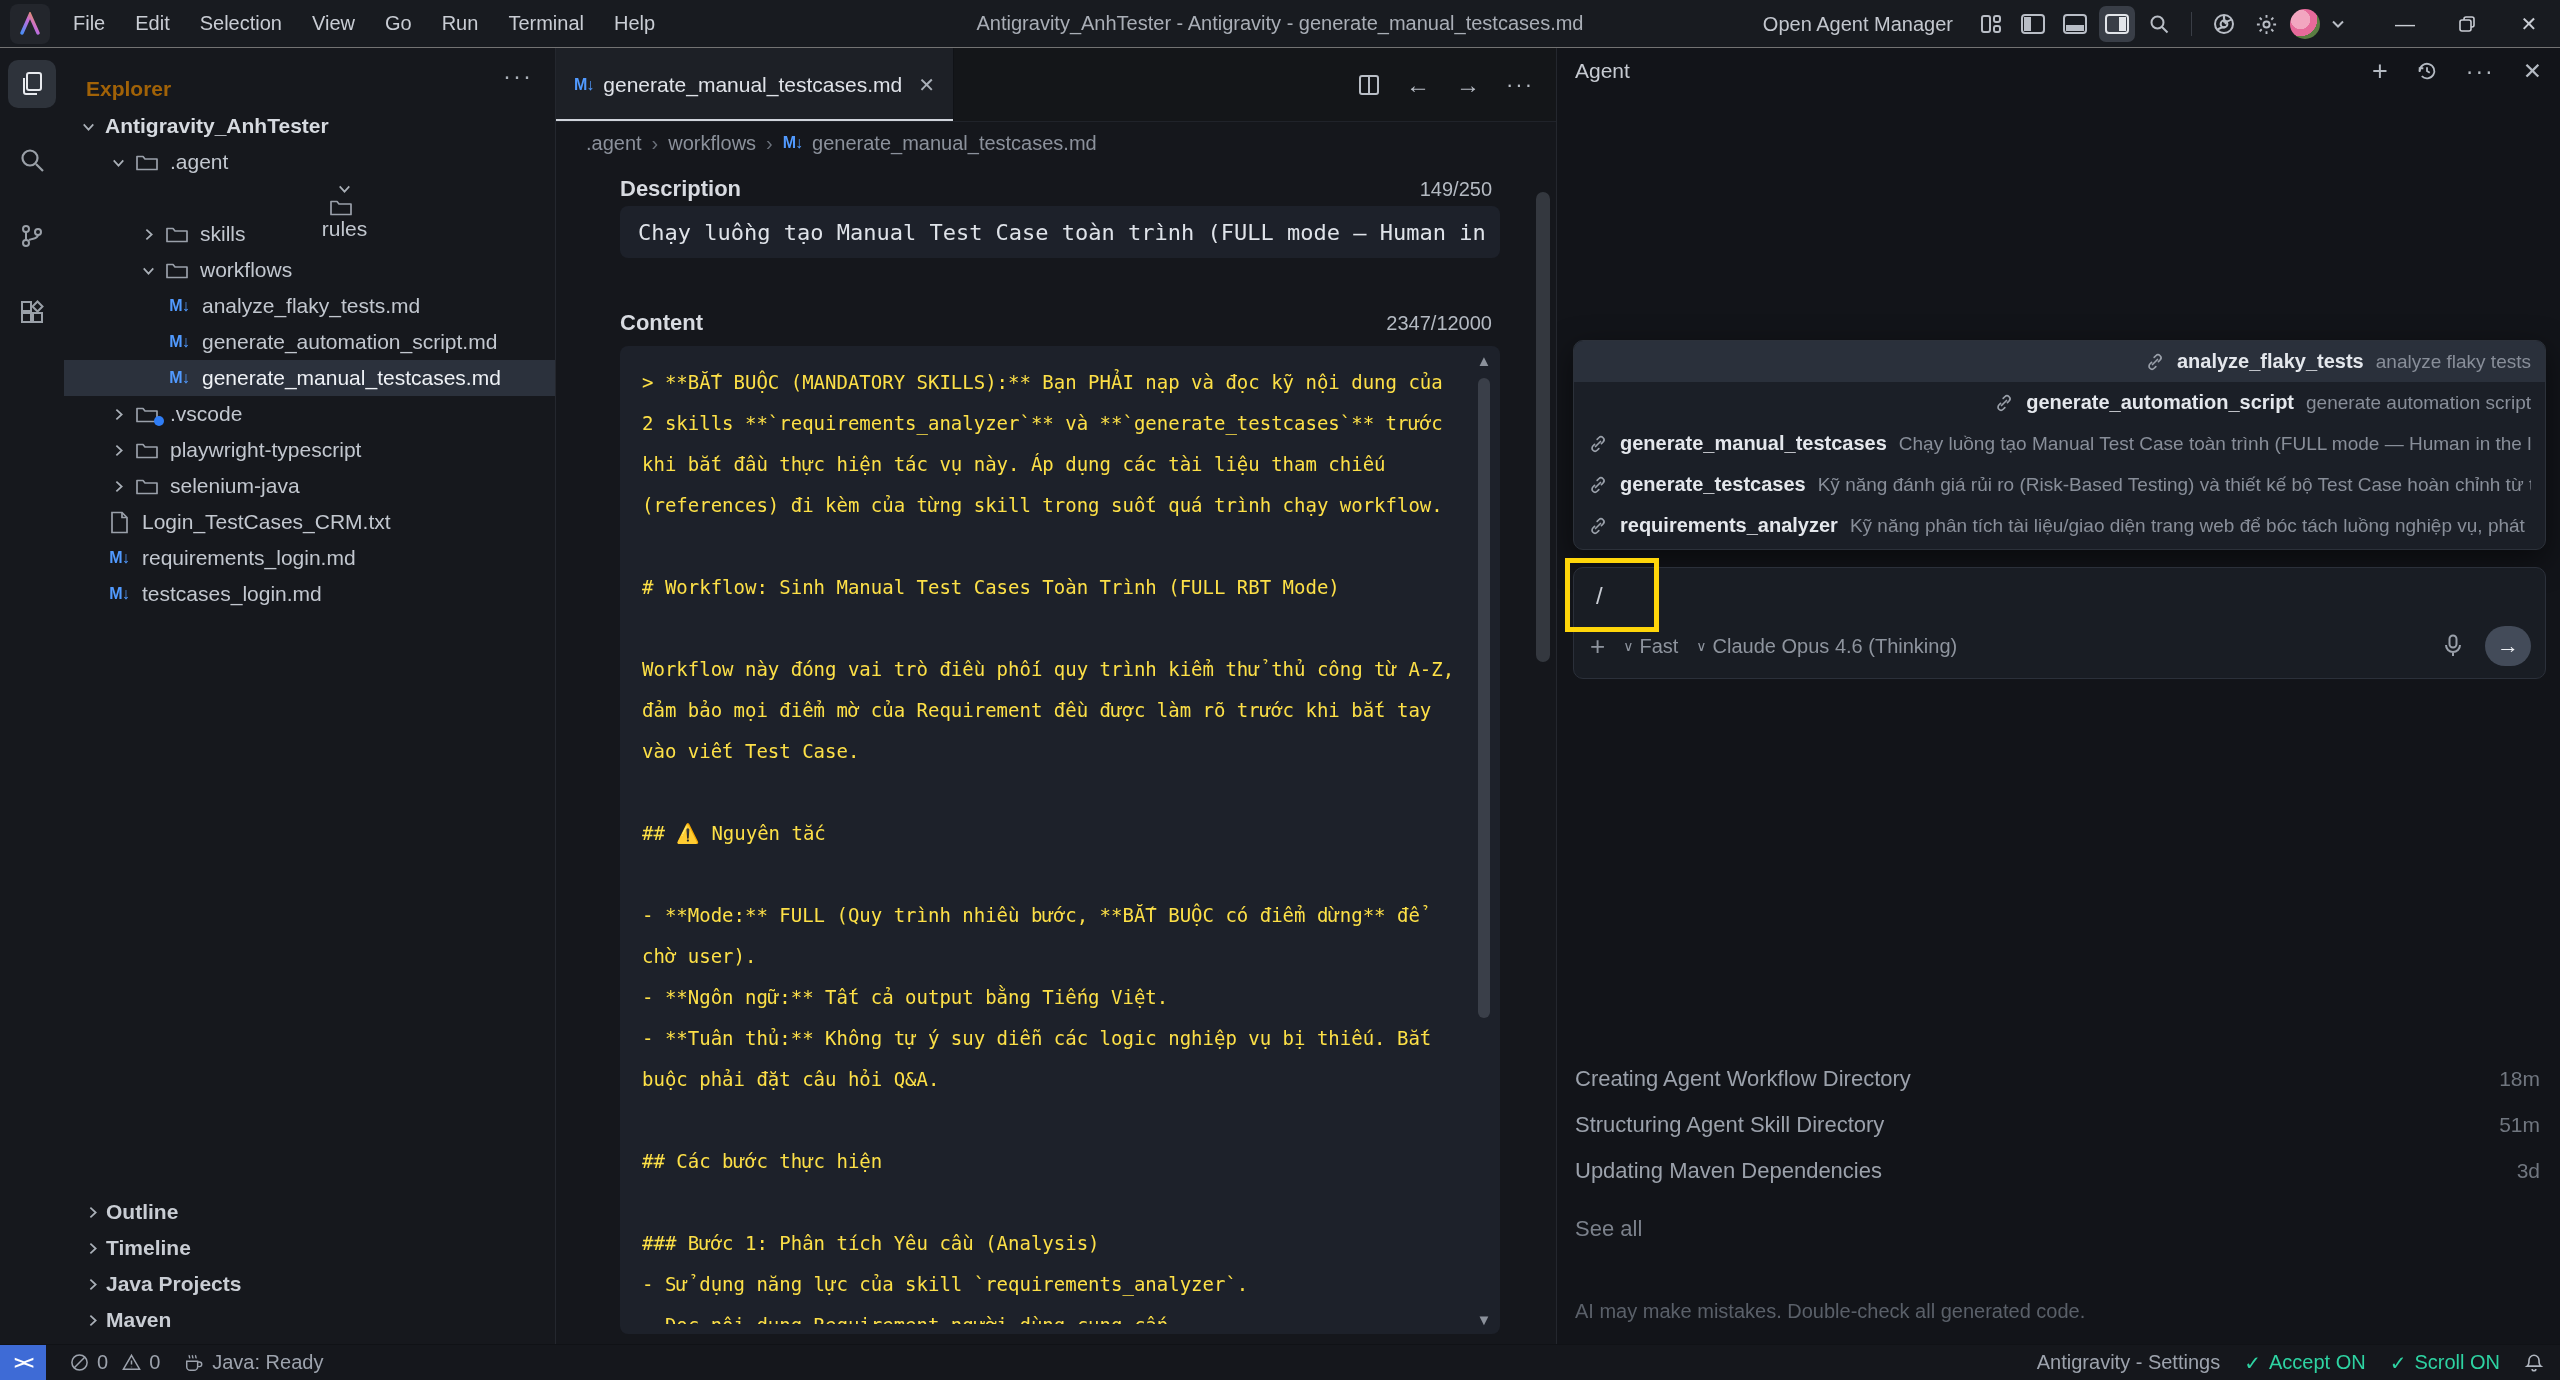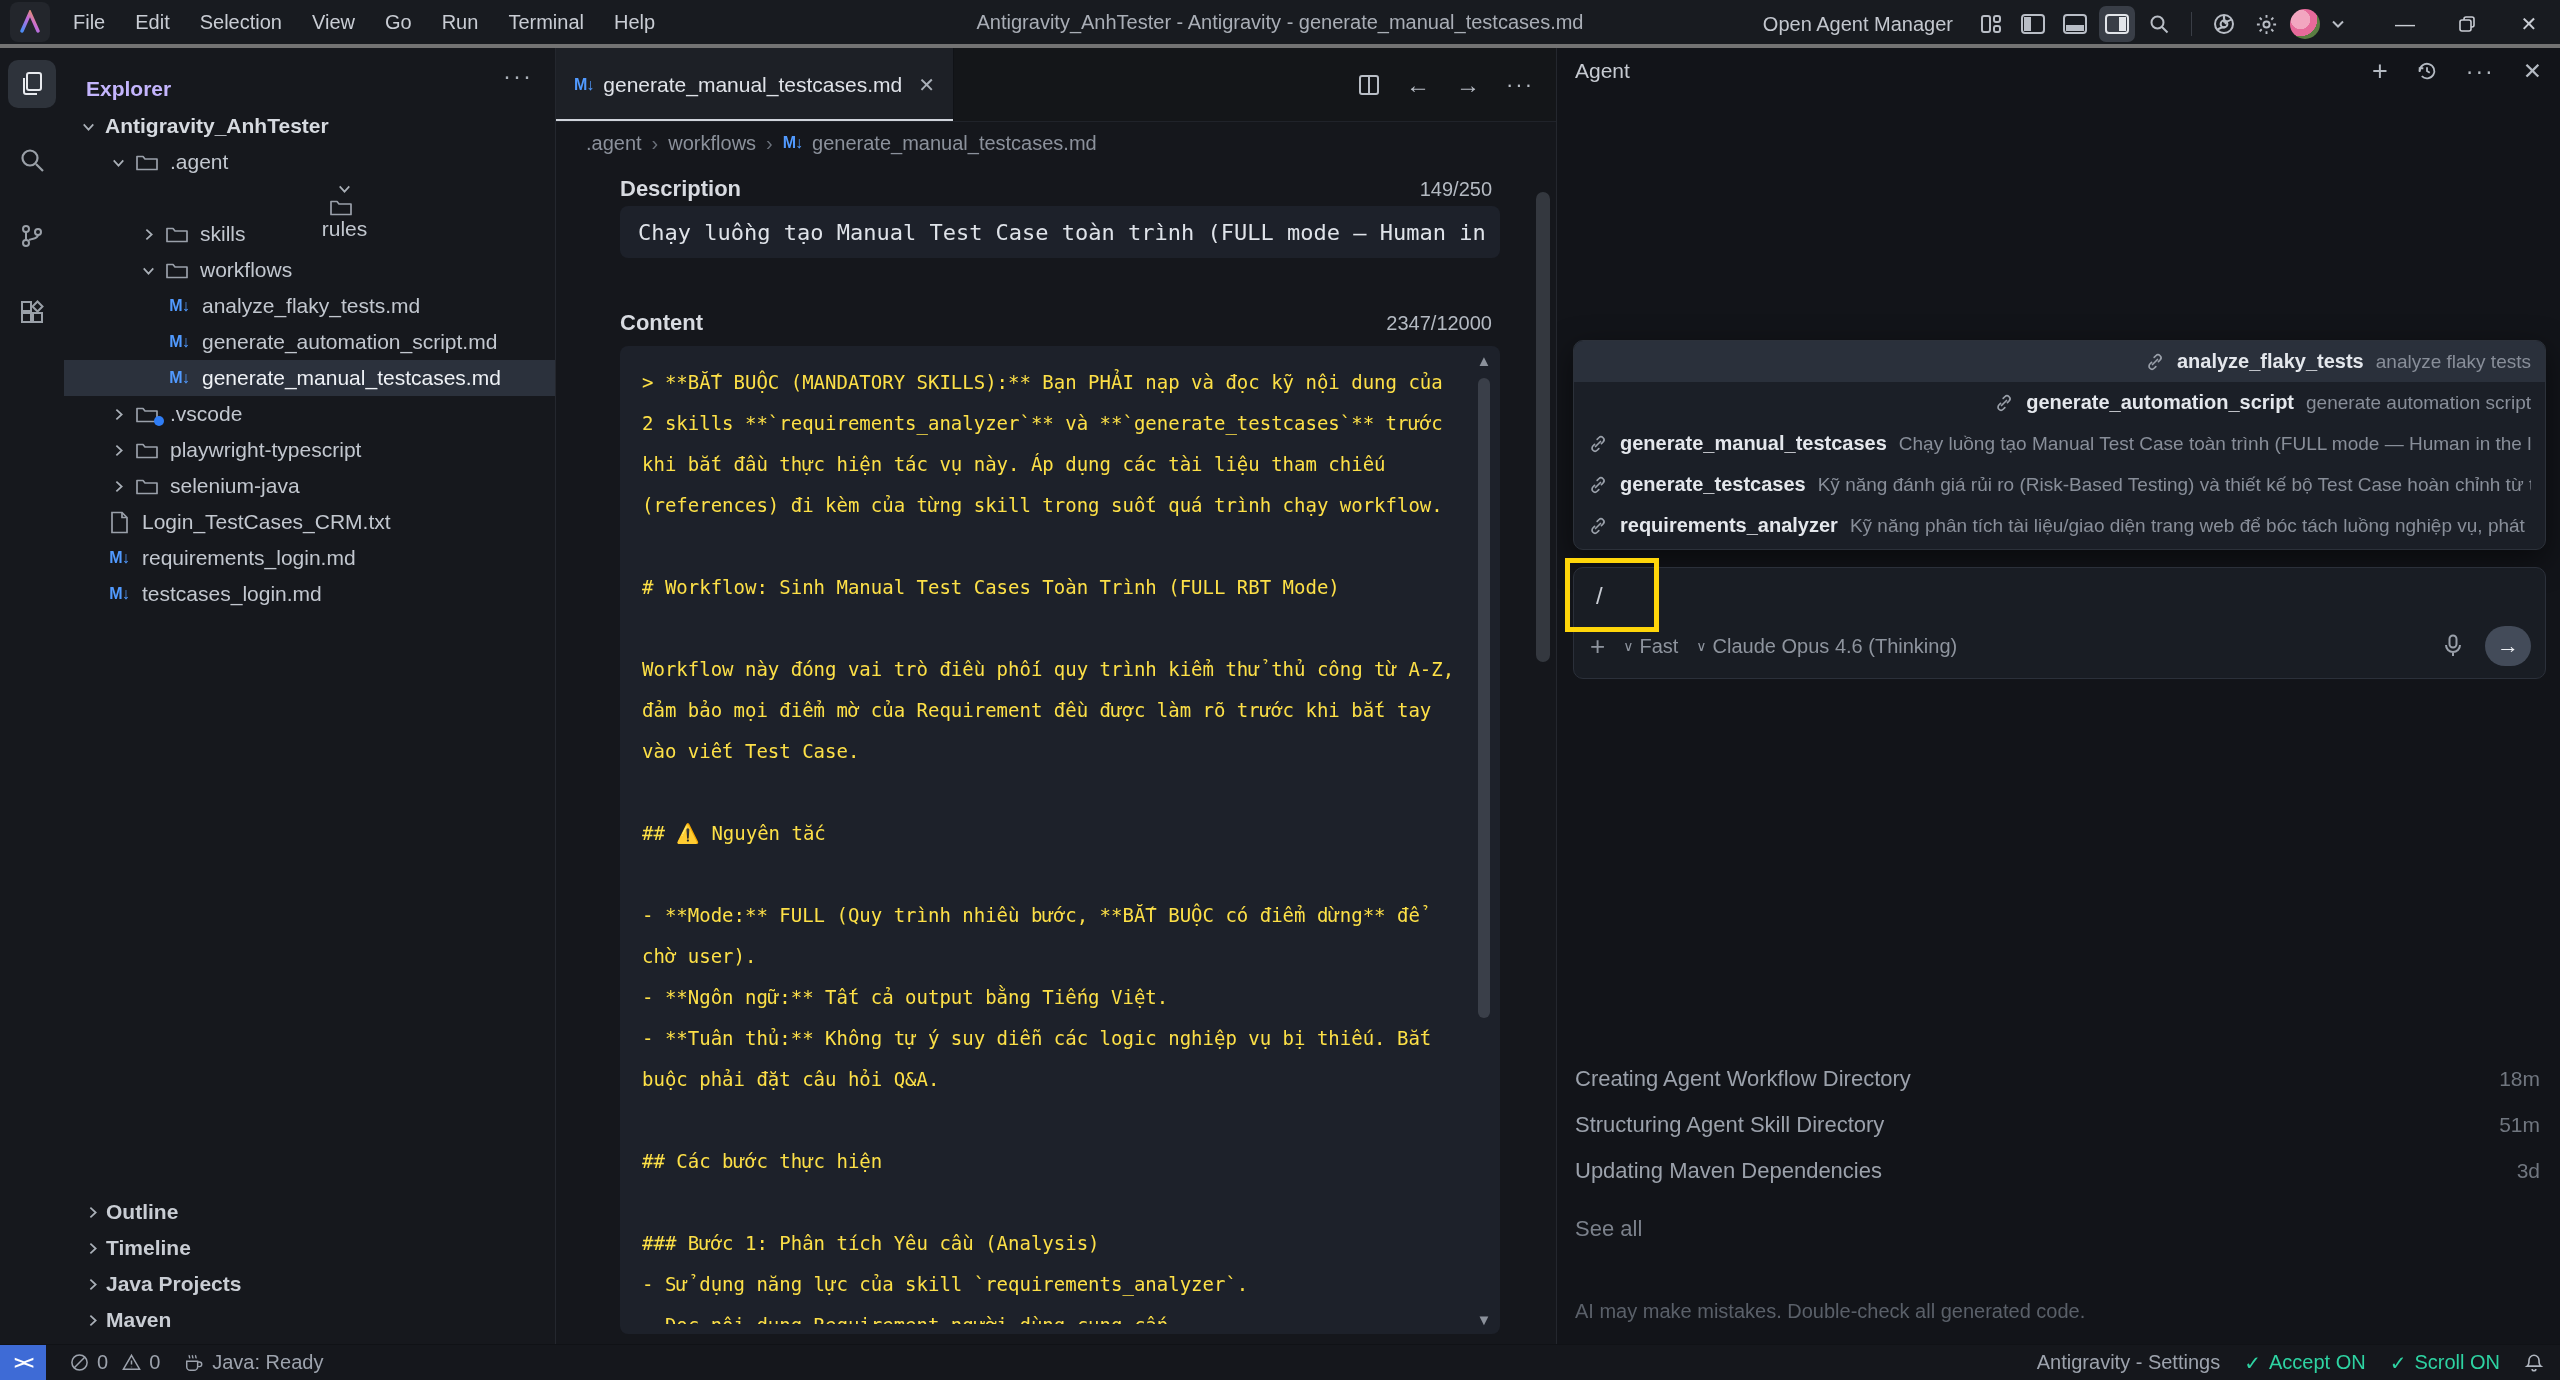--- a/index.html
+++ b/index.html
@@ -2,21 +2,21 @@
 <html style="--mdBlue: #519aff; --yellow: #ffd60a; --green: #2ed3a2; --remoteBlue: #3e6bd6; --accent: #4b8bf5; --warnOrange: #e8a33d;"><head>
 <meta charset="utf-8">
 <style>
   * { margin:0; padding:0; box-sizing:border-box; }
   html,body { width:2560px; height:1380px; background:#101216; overflow:hidden;
     font-family:"Liberation Sans", sans-serif; -webkit-font-smoothing:antialiased; }
   .app { position:relative; width:2560px; height:1380px; background:#15171c; overflow:hidden; }
 
   
   .titlebar { position:absolute; top:0; left:0; right:0; height:48px; background:#181b20;
-    display:flex; align-items:center; color:#c9cdd4; font-size:20px; border-bottom:4px solid #737373; }
+    display:flex; align-items:center; color:#c9cdd4; font-size:20px; border-bottom:1px solid #737373; }
   .logo { width:40px; height:40px; margin:0 8px 0 10px; border-radius:8px; background:#23262c;
     display:flex; align-items:center; justify-content:center; }
   .menus { display:flex; }
   .menu-item { padding:0 15px; height:48px; display:flex; align-items:center; cursor:default; }
   .tb-title { position:absolute; left:50%; transform:translateX(-50%); color:#a9aeb6; font-size:20px; white-space:nowrap; }
   .tb-right { position:absolute; right:0; top:0; height:48px; display:flex; align-items:center; gap:6px; }
   .open-agent { color:#c3c7ce; margin-right:14px; font-size:20px; }
   .tb-icon { width:36px; height:36px; display:flex; align-items:center; justify-content:center;
     color:#b9bec6; border-radius:7px; }
   .tb-icon.active { background:#393e47; }
@@ -30,21 +30,21 @@
   .main { position:absolute; top:48px; left:0; right:0; bottom:36px; display:flex; }
 
   .activitybar { width:64px; background:#16181d; display:flex; flex-direction:column; align-items:center;
     padding-top:12px; gap:28px; flex:none; }
   .act-icon { width:48px; height:48px; border-radius:10px; display:flex; align-items:center; justify-content:center; color:#9aa0a8; }
   .act-icon.active { background:#2e333b; color:#e8eaee; }
 
   
   .sidebar { width:492px; background:#16181d; border-right:1px solid #24272e; position:relative; flex:none; overflow:hidden; }
   .sb-header { height:56px; display:flex; align-items:center; justify-content:space-between; padding:0 22px 0 22px; }
-  .sb-title { color:#c4b5fd; font-size:21px; font-weight:bold;margin-top:26px; }
+  .sb-title { color:#a16207; font-size:21px; font-weight:bold;margin-top:26px; }
   .sb-more { color:#aab0b8; font-size:24px; letter-spacing:2px; }
   .tree { position:absolute; top:60px; left:0; right:0; }
   .trow { height:36px; display:flex; align-items:center; color:#c2c7cf; font-size:21px; white-space:nowrap; cursor:default; }
   .trow.selected { background:#2b313c; color:#eef1f5; }
   .trow.root { font-weight:bold; color:#d6dae0; }
   .chev { width:28px; display:inline-flex; justify-content:center; color:#aab0b8; flex:none; }
   .chev svg { transition:none; }
   .chev.expanded svg { transform:rotate(90deg); }
   .ticon { width:30px; display:inline-flex; justify-content:center; margin-right:8px; flex:none; position:relative; }
   .mdicon { color:var(--mdBlue); font-weight:bold; font-size:16px; letter-spacing:-1px; }

